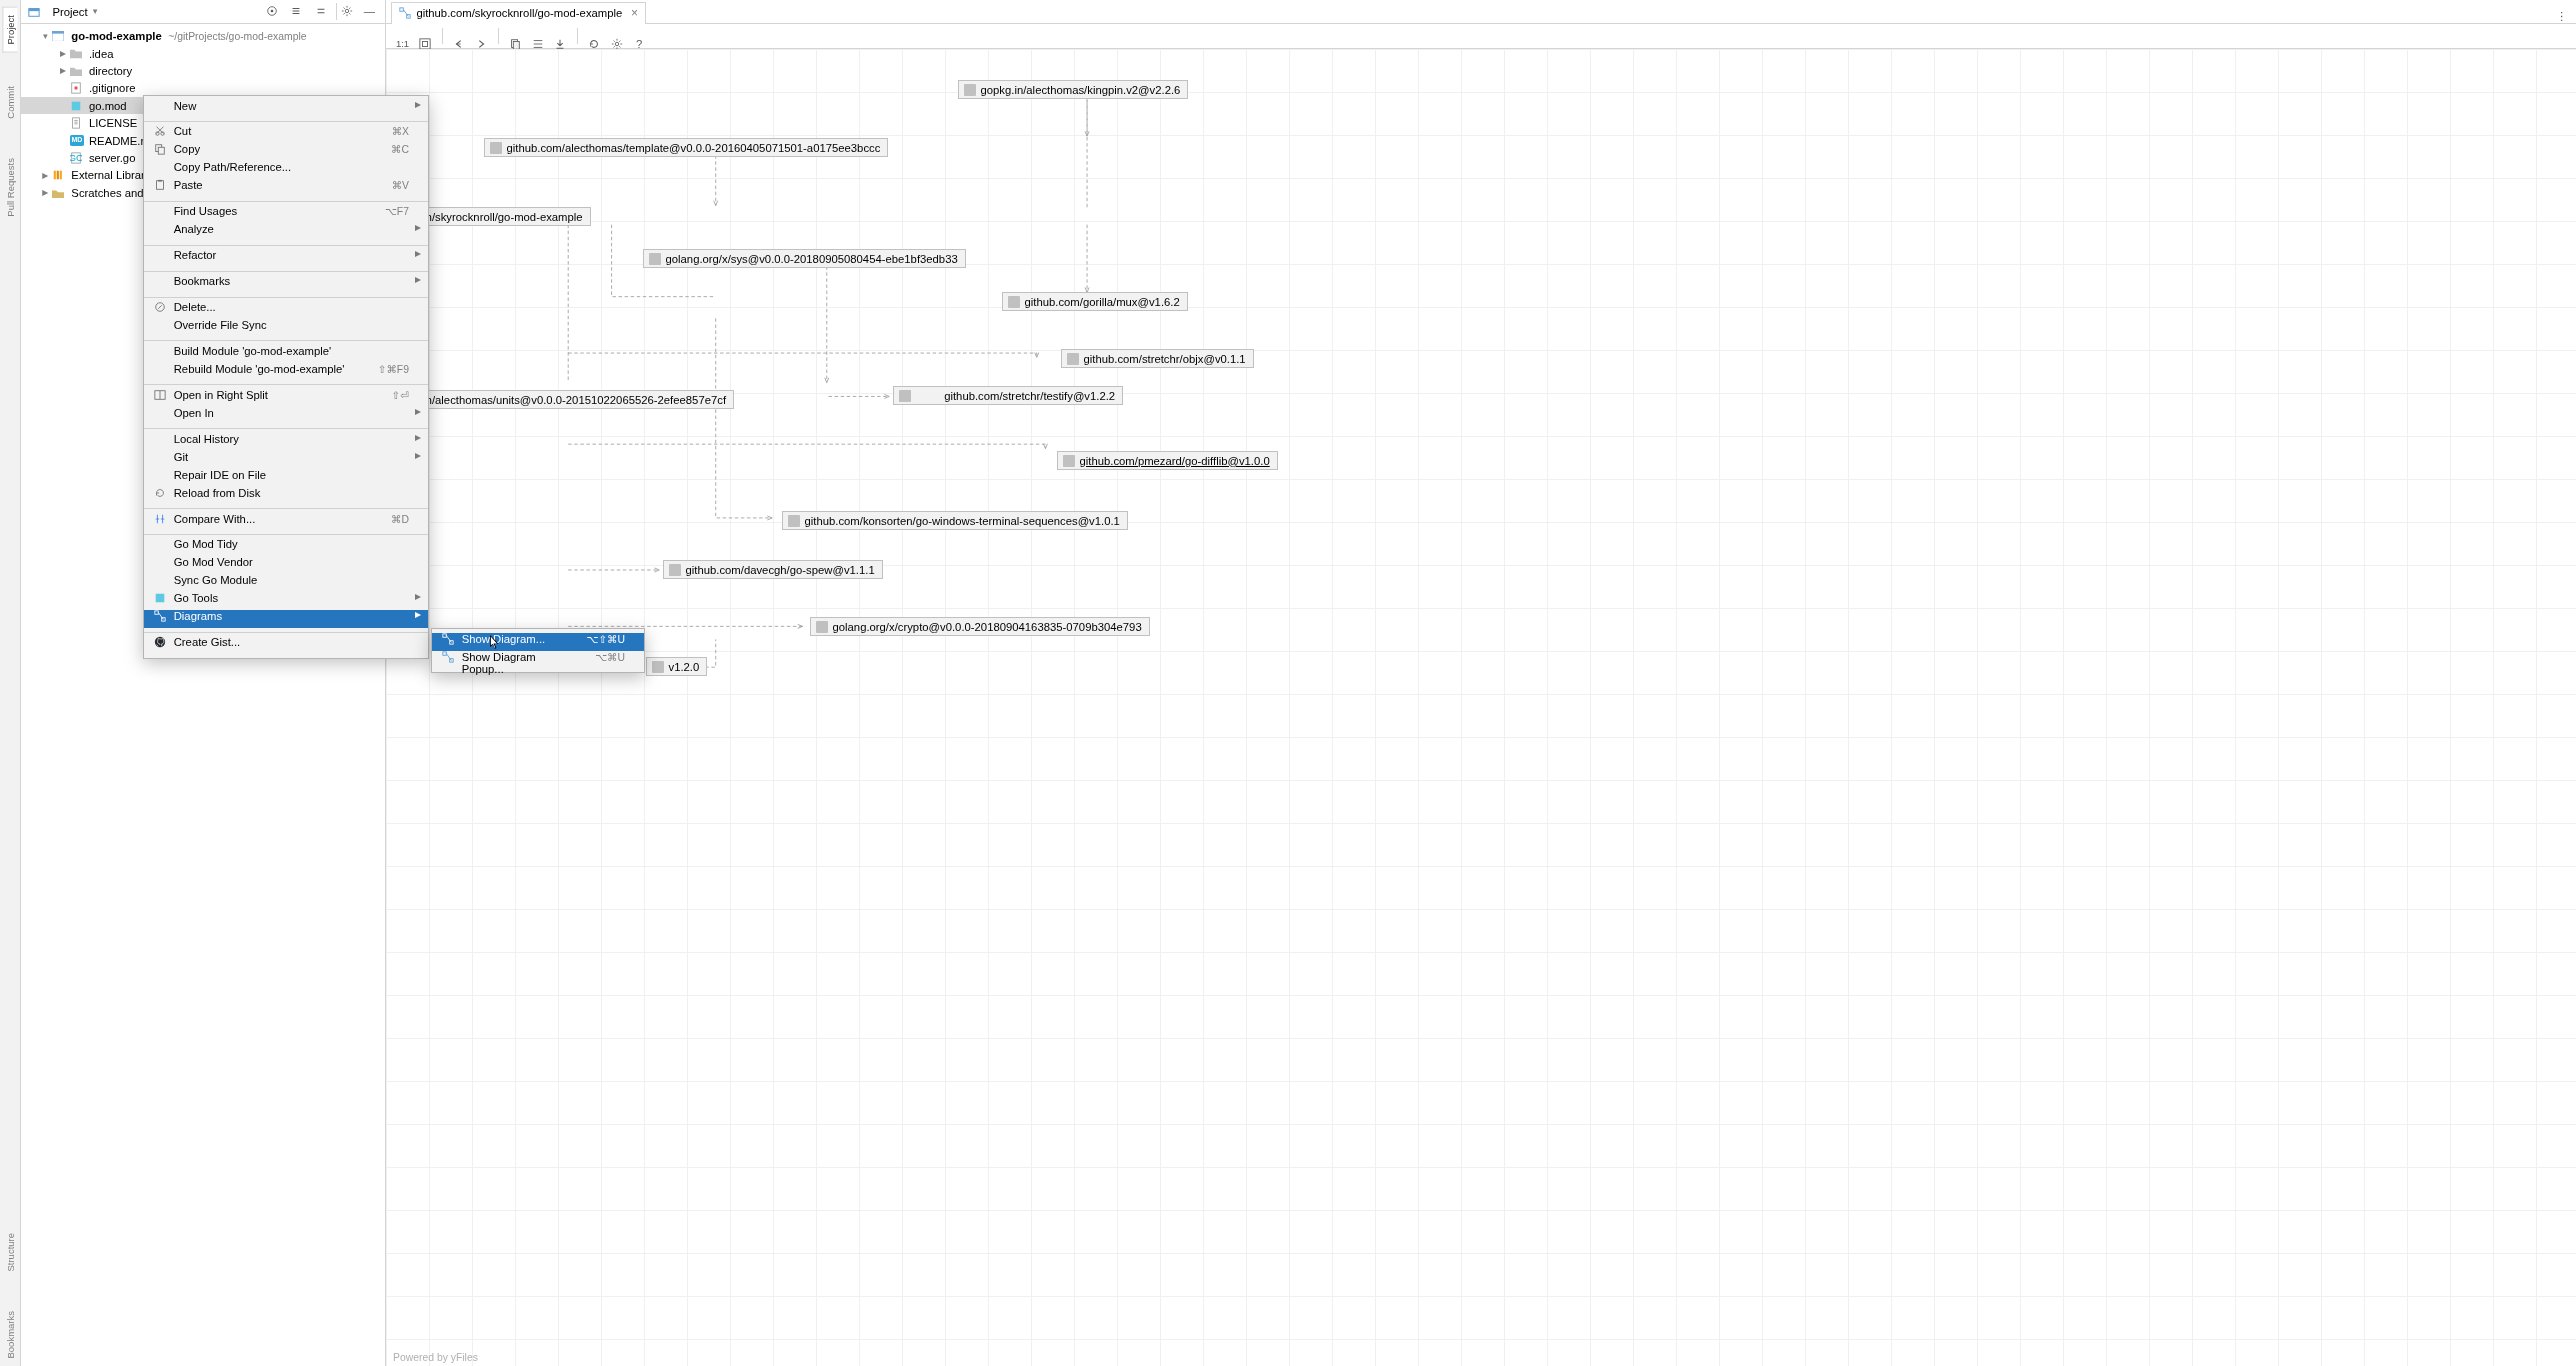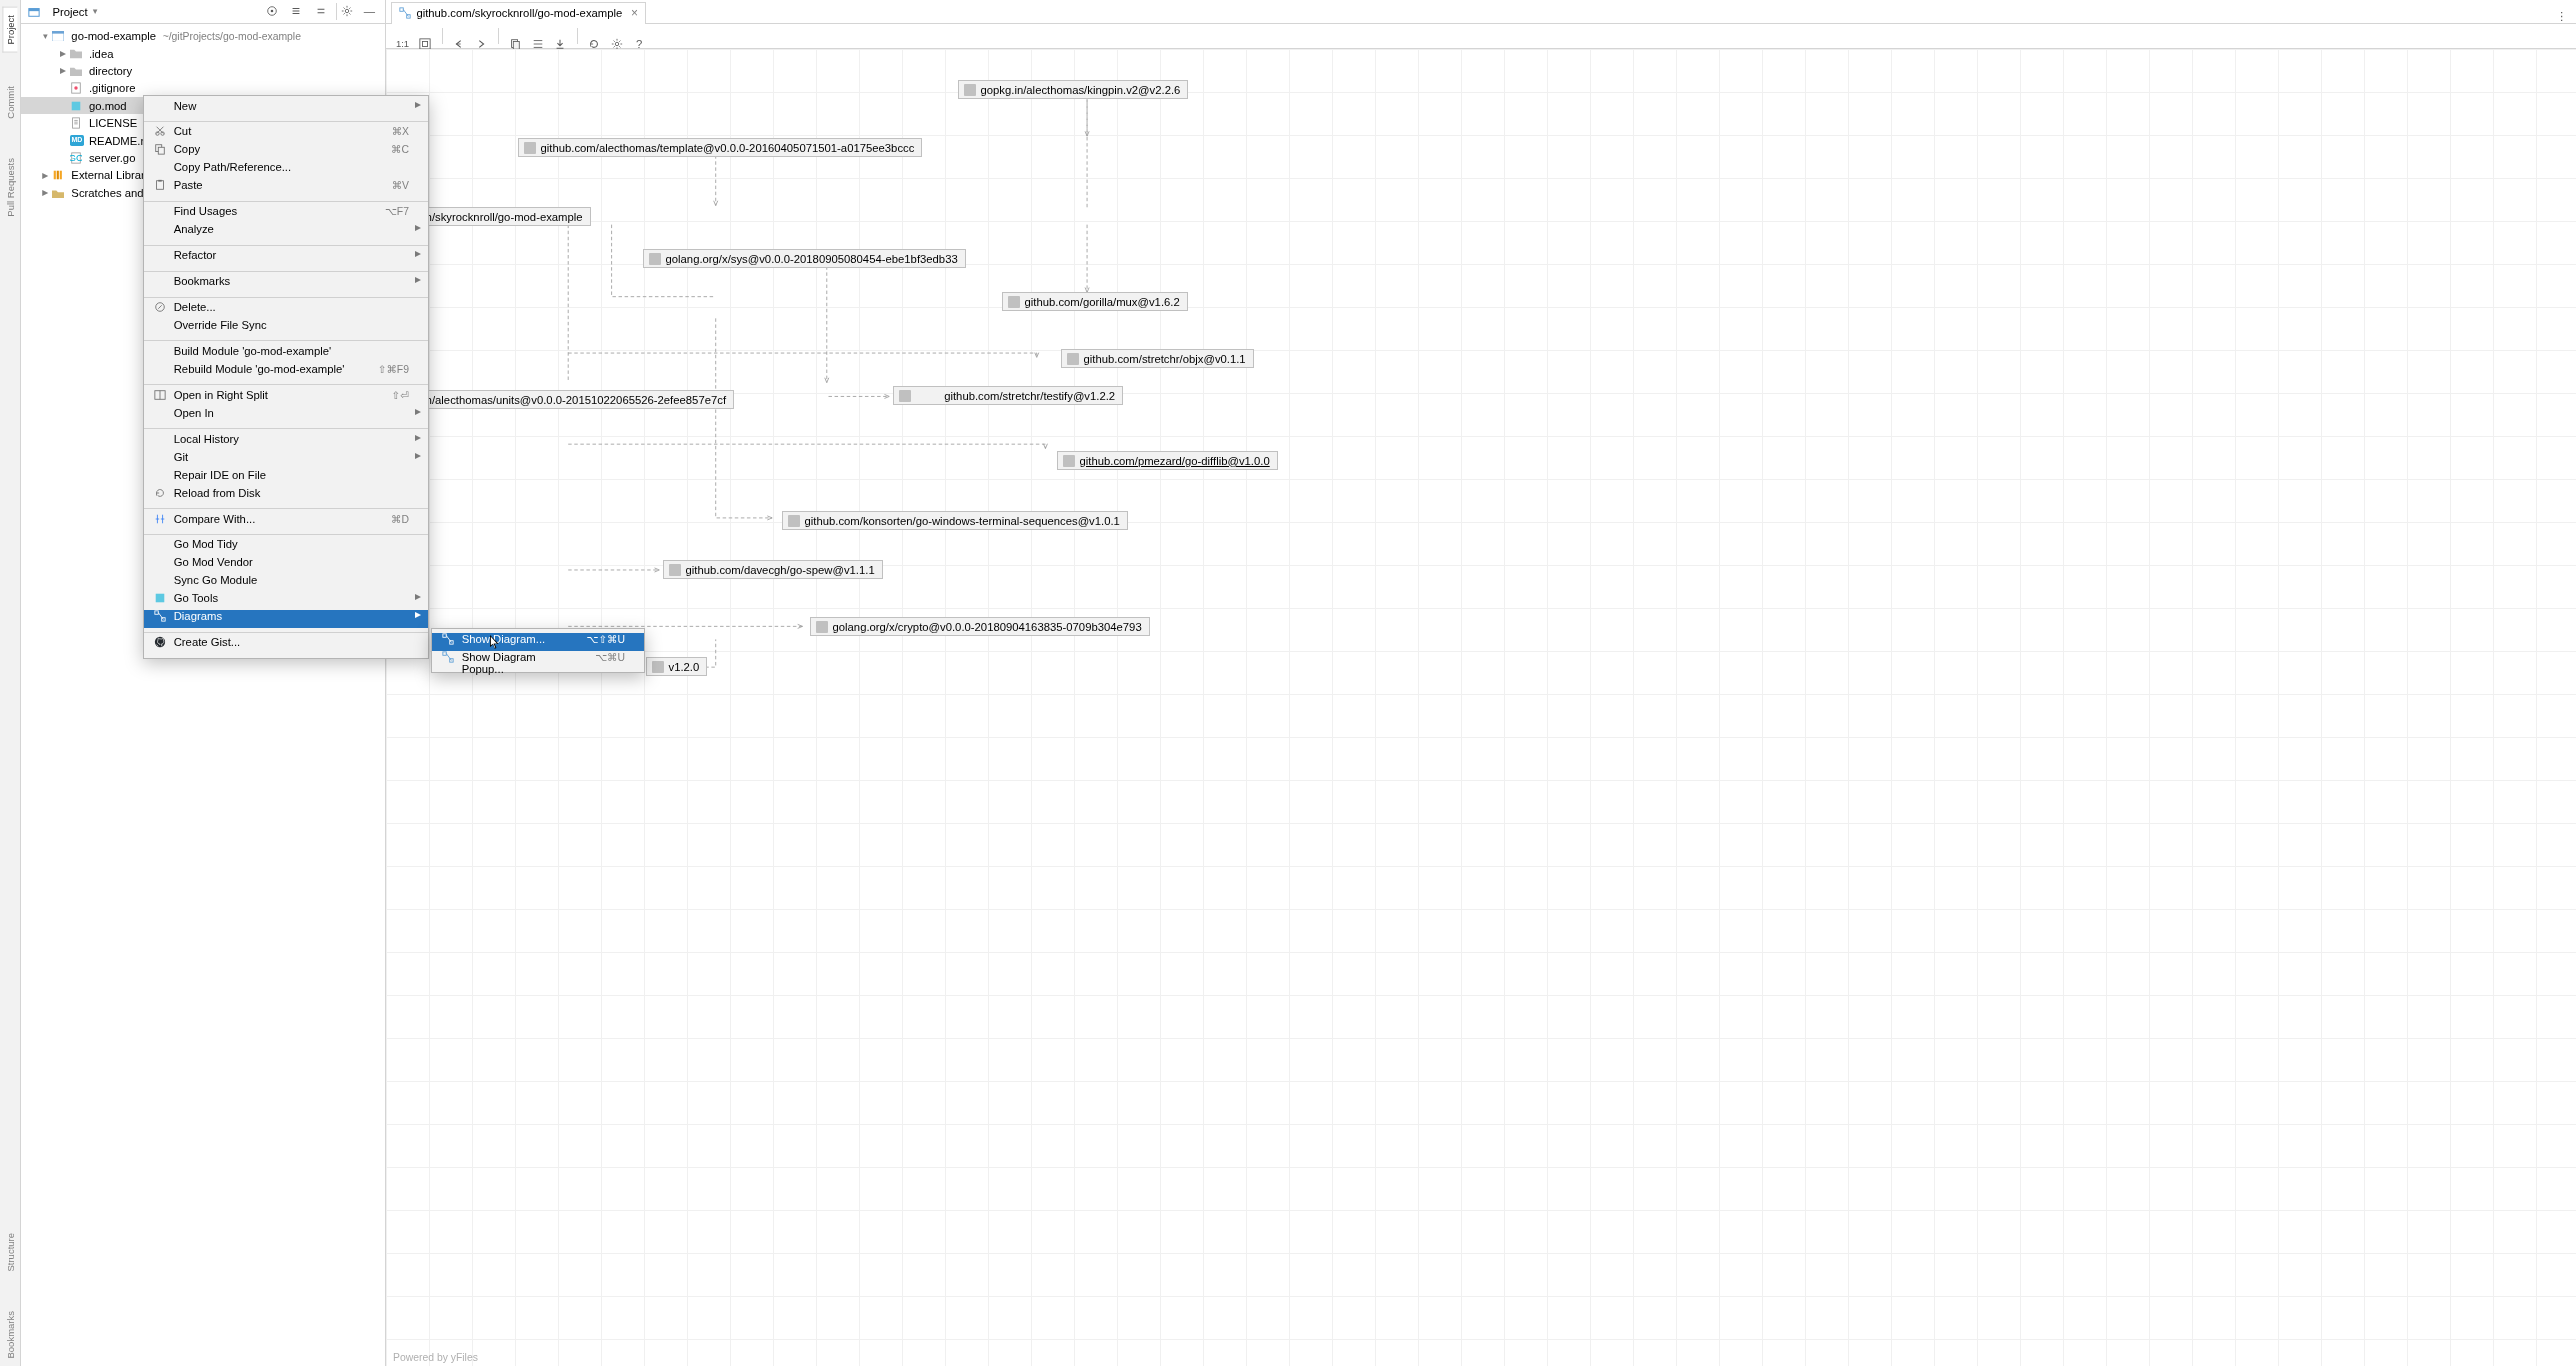--- a/index.html
+++ b/index.html
@@ -16,21 +16,21 @@
 .tree { padding: 3.5px 0; position: relative; }
 .tree-row { height: 17.4px; display: flex; align-items: center; padding-left: 7px; gap: 1.7px; white-space: nowrap; }
 .tree-row.selected { background: #d6d6d6; }
 .tree-row .indent { display:inline-block; }
 .chev { width: 10.4px; display:inline-flex; justify-content:center; color:#808080; font-size:7.8px;}
 .ficon { width:14px; height:14px; display:inline-flex; align-items:center; justify-content:flex-start; margin-right:3.5px;}
 .folder { color:#808080;}
 .mdfile { background:#2ea5d6; color:#fff; font-size:7px; font-weight:bold; border-radius:1.7px; padding:0 1.7px; line-height:10.4px;}
 .txt { color:#000; }
 .txt.path { color:#808080; font-size:10.4px;}
-.bold { font-weight:400; }
+.bold { font-weight:700; }
 
 .main { flex:1; display:flex; flex-direction:column; position:relative; }
 .tabbar { height:24px; border-bottom:0.9px solid #d4d4d4; display:flex; align-items:flex-end; padding-left:5.2px; }
 .tab { height:22px; display:flex; align-items:center; gap:5.2px; padding:5px 7px; border:0.9px solid #d4d4d4; border-bottom:none; background:#fff; border-radius:0; font-size:11.3px; position:relative; top:0.9px;}
 .tab .tabicon { width:12px; height:12px; display:inline-flex; }
 .tab .closetab { color:#808080; font-size:12px; margin-left:3.5px; }
 .tb2spacer {flex:1;}
 .tb2more {padding:0 8.7px; color:#595959;}
 
 .toolbar2 { height:25px; border-bottom:0.9px solid #d4d4d4; display:flex; align-items:center; gap:3.5px; padding:0 7px; }
@@ -313,21 +313,21 @@
           <path d="M315 600 L309.4736340359827 602.336510053852 M315 600 L309.4736340359827 597.663489946148" stroke="#9e9e9e" fill="none"></path>
           <path d="M210 665 L480 665" fill="none" stroke="#9e9e9e" stroke-dasharray="4 3"></path>
           <path d="M480 665 L474.4736340359827 667.336510053852 M480 665 L474.4736340359827 662.663489946148" stroke="#9e9e9e" fill="none"></path>
           <path d="M340 712 L380 712 L380 680" fill="none" stroke="#9e9e9e" stroke-dasharray="4 3"></path>
         </svg>
       <div class="powered">Powered by yFiles</div>
     <div class="node" style="left: 572px; top: 31px;">
           <span class="nicon"></span>
           <span>gopkg.in/alecthomas/kingpin.v2@v2.2.6</span>
         </div>
-        <div class="node" style="left: 98px; top: 89px; margin-left: 34px;">
+        <div class="node" style="left: 98px; top: 89px;">
           <span class="nicon"></span>
           <span>github.com/alecthomas/template@v0.0.0-20160405071501-a0175ee3bccc</span>
         </div>
         <div class="node" style="left: 0px; top: 158px; padding-left: 2.6px; border-left: none;">
           <span>hub.com/skyrocknroll/go-mod-example</span>
         </div>
         <div class="node" style="left: 257px; top: 200px;">
           <span class="nicon"></span>
           <span>golang.org/x/sys@v0.0.0-20180905080454-ebe1bf3edb33</span>
         </div>

